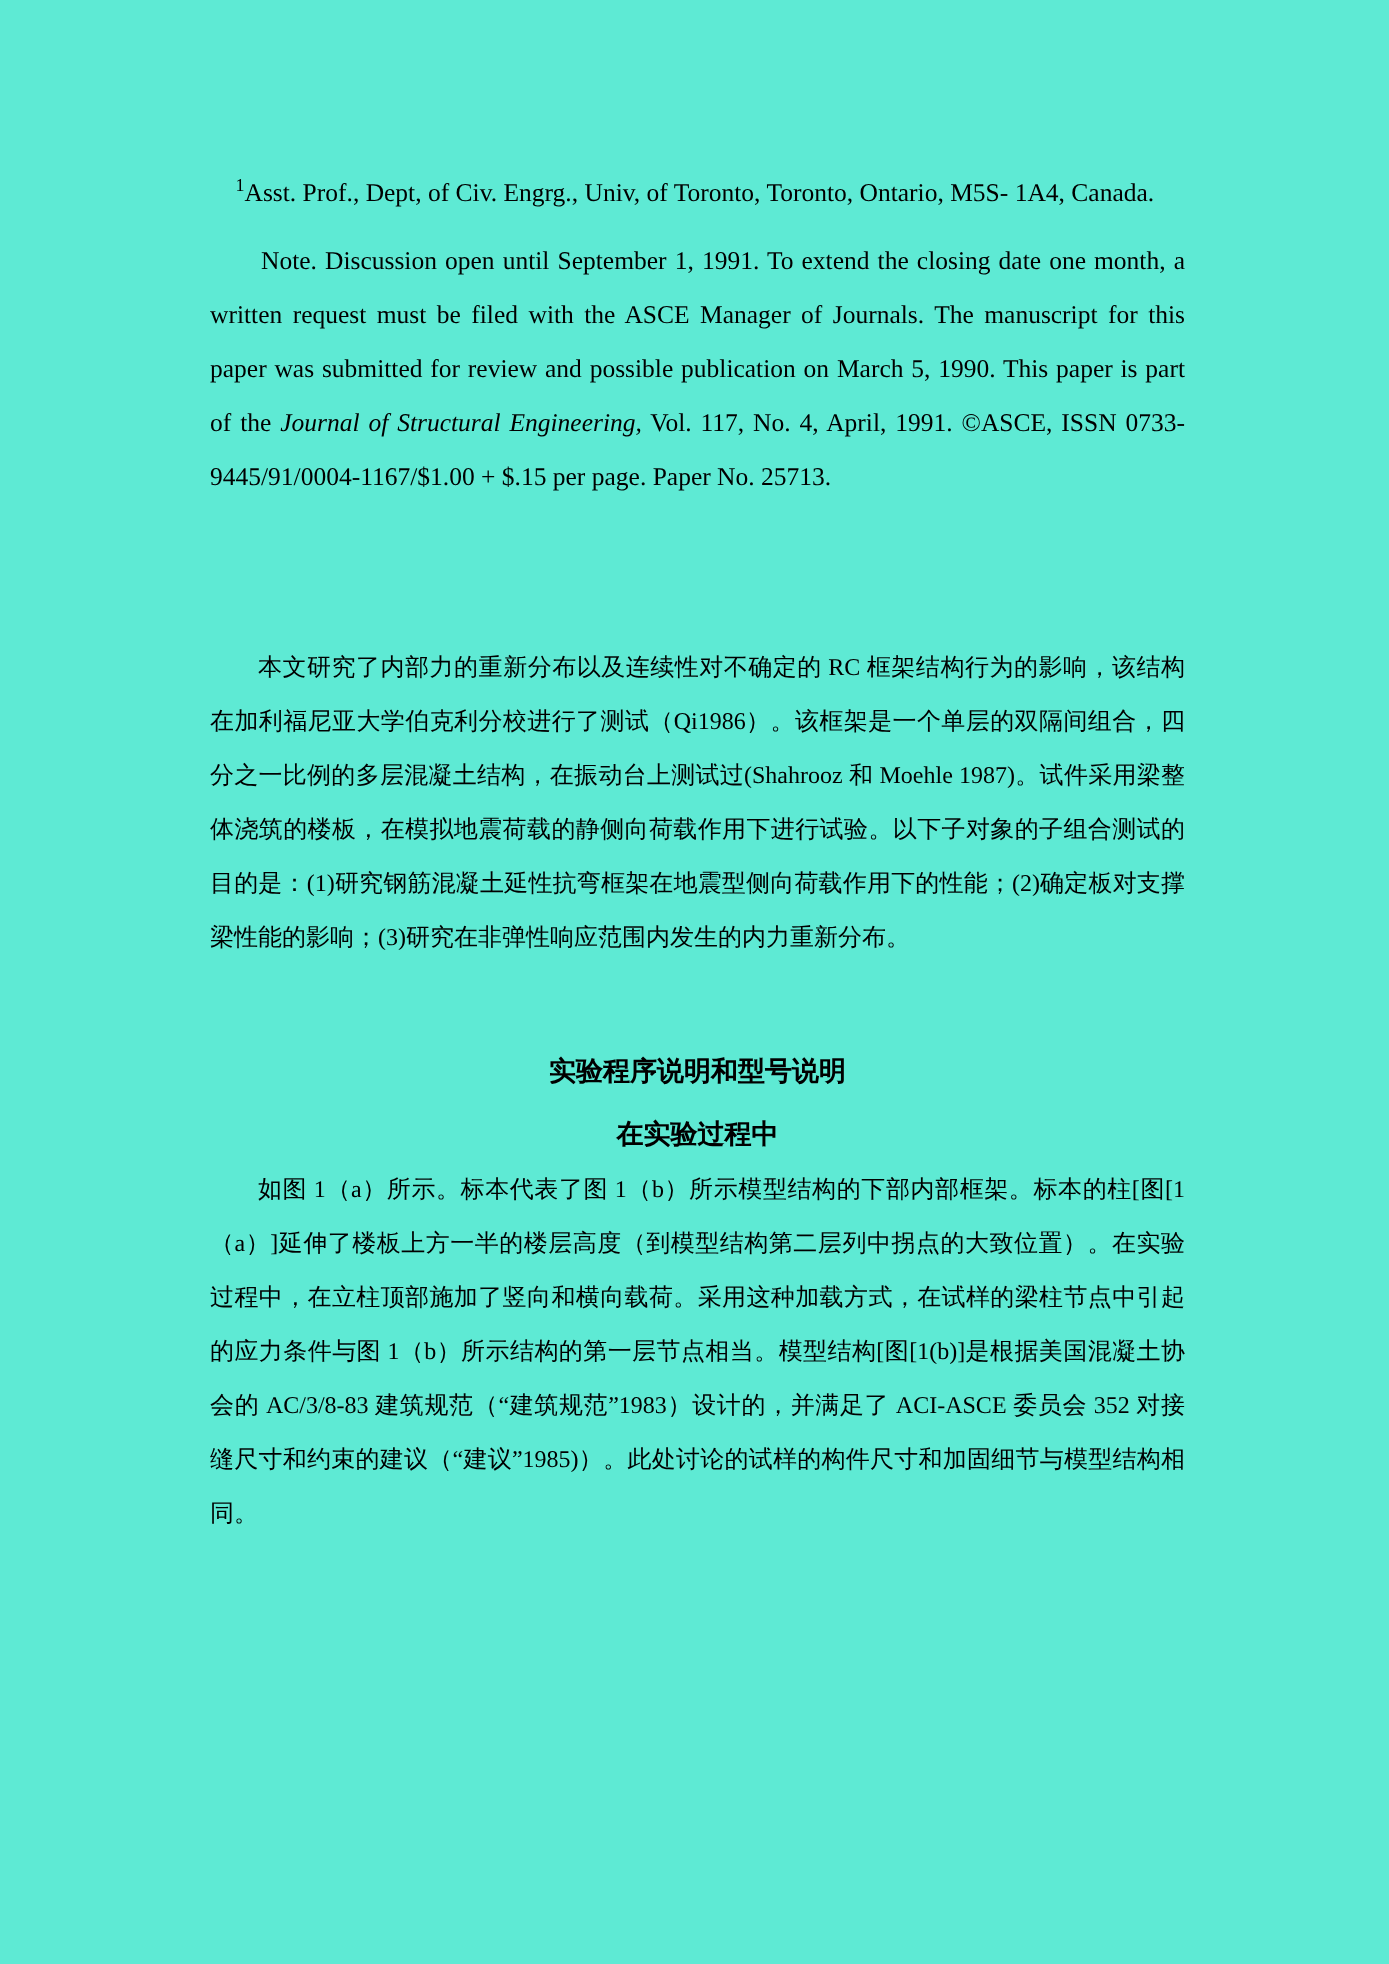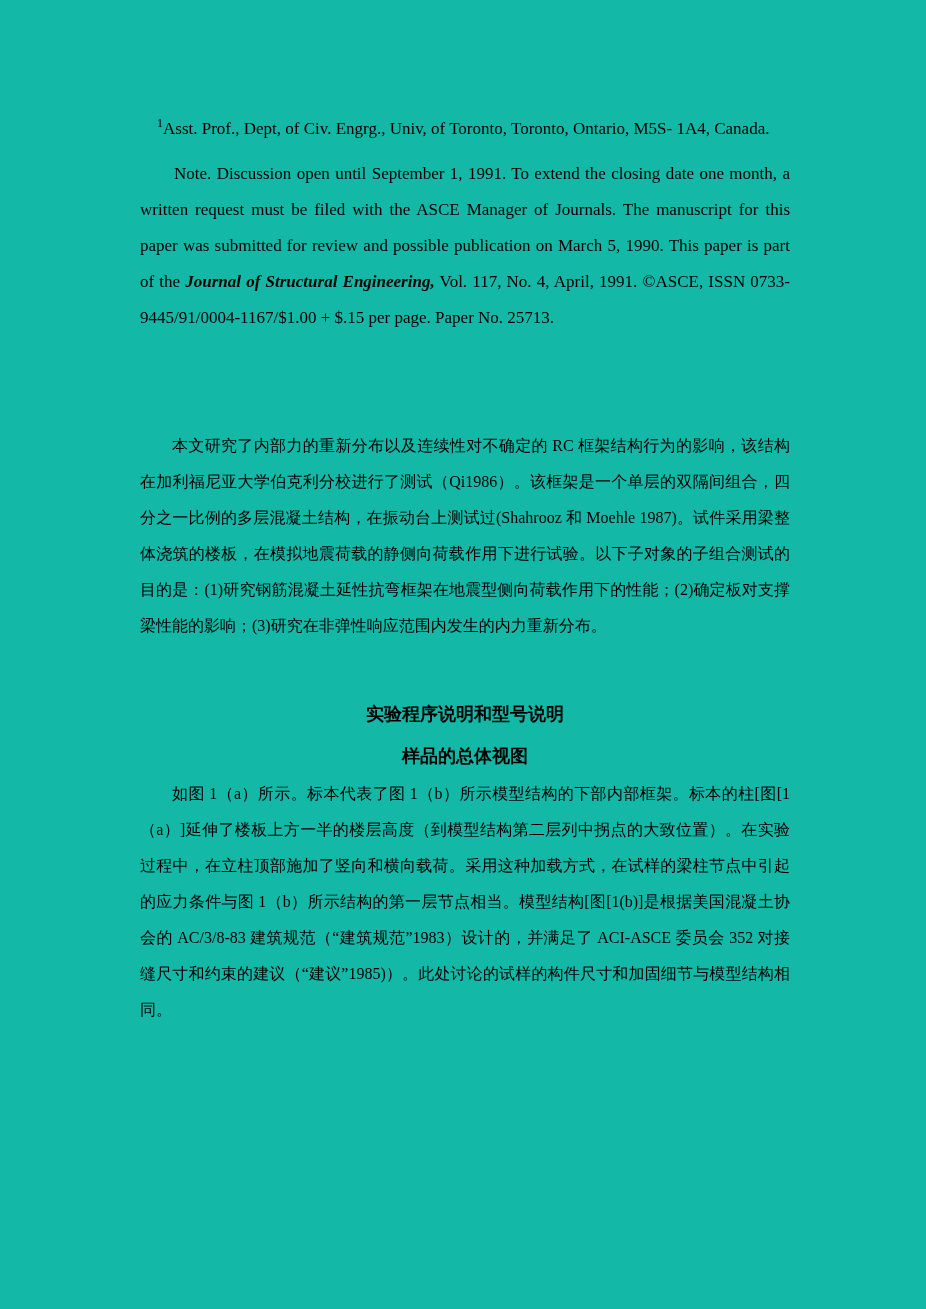--- a/index.html
+++ b/index.html
@@ -10,39 +10,39 @@
   body {
     width: 926px;
     font-family: "Liberation Serif", "DejaVu Serif", serif;
     color: #000000;
   }
   .page {
     box-sizing: border-box;
     width: 926px;
     min-height: 1309px;
     padding: 112px 136px 60px 140px;
-    background: #14b8a6;
+    background: #5eead4;
   }
   p {
     margin: 0;
     text-align: justify;
   }
   .en-footnote {
     font-size: 17px;
     line-height: 34px;
     text-indent: 1em;
   }
   .en-note {
     font-size: 17px;
     line-height: 36px;
     text-indent: 2em;
     margin-top: 10px;
   }
   .journal-title {
-    font-weight: bold;
+    font-weight: normal;
     font-style: italic;
   }
   .zh-para {
     font-size: 16px;
     line-height: 36px;
     text-indent: 2em;
   }
   .zh-abstract {
     margin-top: 92px;
   }
@@ -73,18 +73,18 @@
 <div class="page">
 
   <p class="en-footnote"><sup>1</sup><span>Asst. Prof., Dept, of Civ. Engrg., Univ, of Toronto, Toronto, Ontario, M5S- 1A4, Canada.</span></p>
 
   <p class="en-note"><span>Note. Discussion open until September 1, 1991. To extend the closing date one month, a written request must be filed with the ASCE Manager of Journals. The manuscript for this paper was submitted for review and possible publication on March 5, 1990. This paper is part of the </span><span class="journal-title">Journal of Structural Engineering,</span><span> Vol. 117, No. 4, April, 1991. ©ASCE, ISSN 0733-9445/91/0004-1167/$1.00 + $.15 per page. Paper No. 25713.</span></p>
 
   <p class="zh-para zh-abstract">本文研究了内部力的重新分布以及连续性对不确定的 RC 框架结构行为的影响，该结构在加利福尼亚大学伯克利分校进行了测试（Qi1986）。该框架是一个单层的双隔间组合，四分之一比例的多层混凝土结构，在振动台上测试过(Shahrooz 和 Moehle 1987)。试件采用梁整体浇筑的楼板，在模拟地震荷载的静侧向荷载作用下进行试验。以下子对象的子组合测试的目的是：(1)研究钢筋混凝土延性抗弯框架在地震型侧向荷载作用下的性能；(2)确定板对支撑梁性能的影响；(3)研究在非弹性响应范围内发生的内力重新分布。</p>
 
   <p class="zh-heading zh-heading-1">实验程序说明和型号说明</p>
 
-  <p class="zh-heading zh-heading-2">样品的总体视图</p>
+  <p class="zh-heading zh-heading-2">在实验过程中</p>
 
   <p class="zh-para zh-body">如图 1（a）所示。标本代表了图 1（b）所示模型结构的下部内部框架。标本的柱[图[1（a）]延伸了楼板上方一半的楼层高度（到模型结构第二层列中拐点的大致位置）。在实验过程中，在立柱顶部施加了竖向和横向载荷。采用这种加载方式，在试样的梁柱节点中引起的应力条件与图 1（b）所示结构的第一层节点相当。模型结构[图[1(b)]是根据美国混凝土协会的 AC/3/8-83 建筑规范（“建筑规范”1983）设计的，并满足了 ACI-ASCE 委员会 352 对接缝尺寸和约束的建议（“建议”1985)）。此处讨论的试样的构件尺寸和加固细节与模型结构相同。</p>
 
 
 </div>
 
 </body></html>

